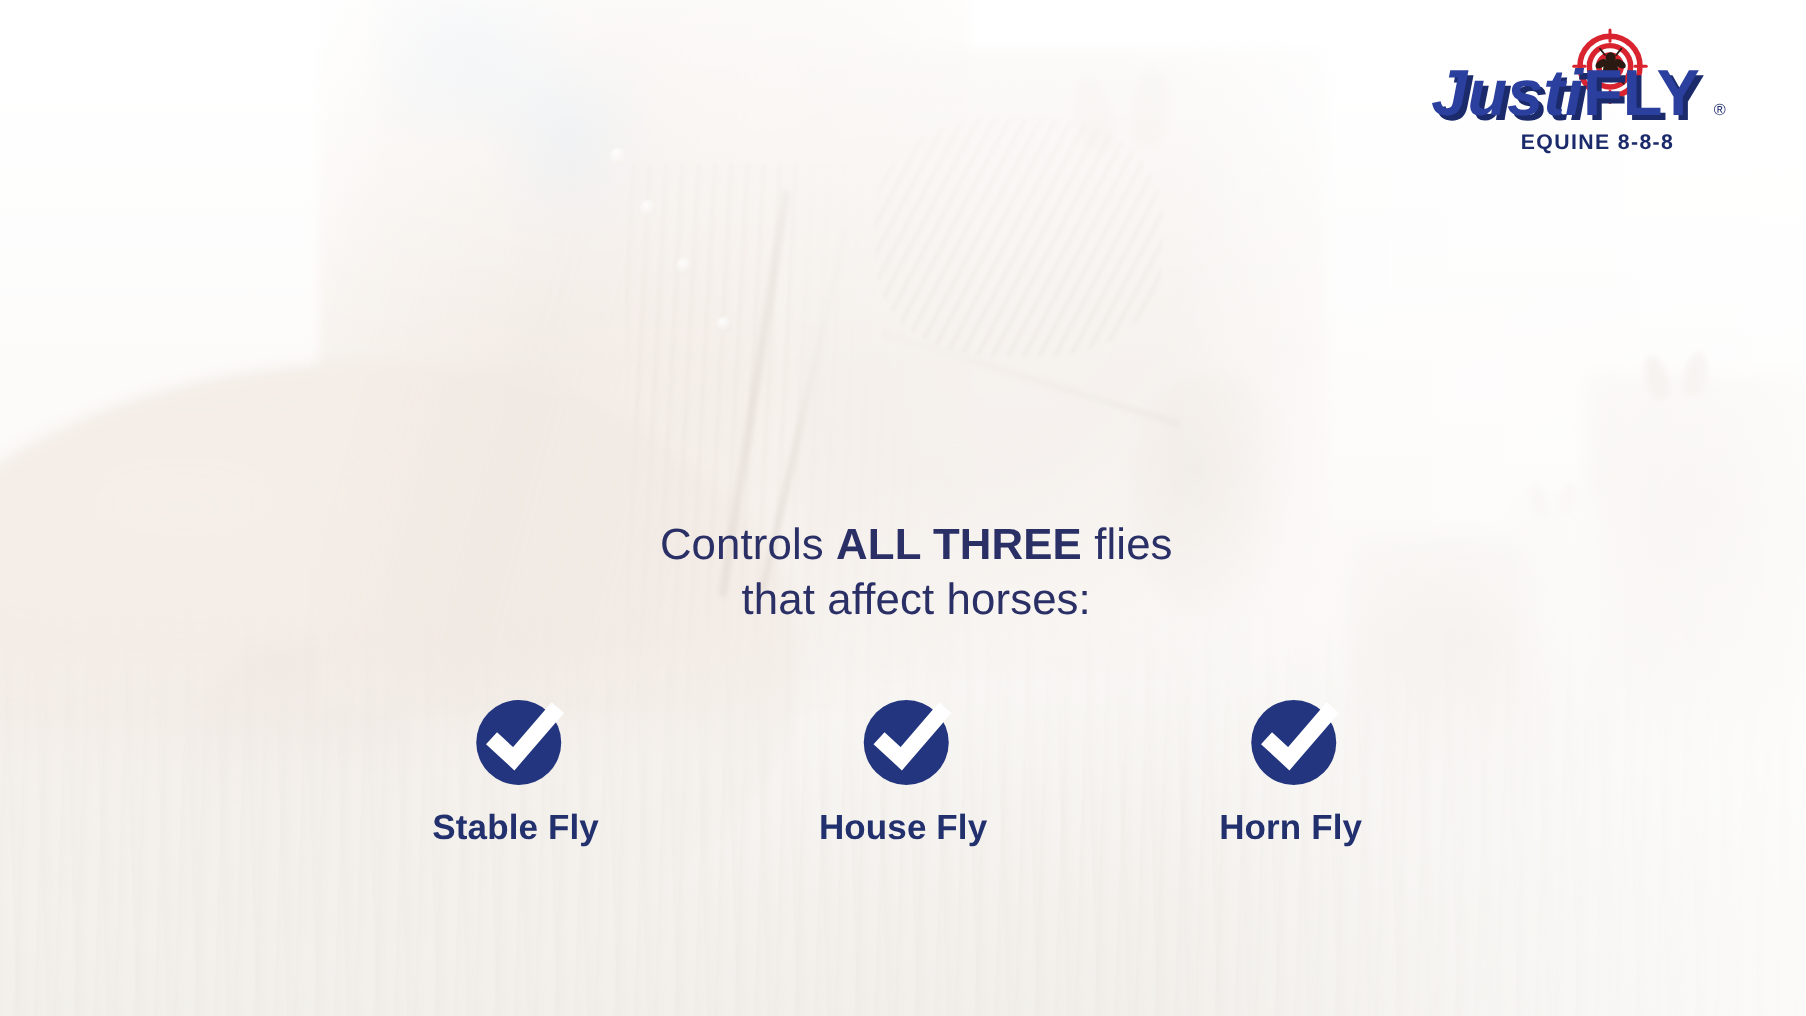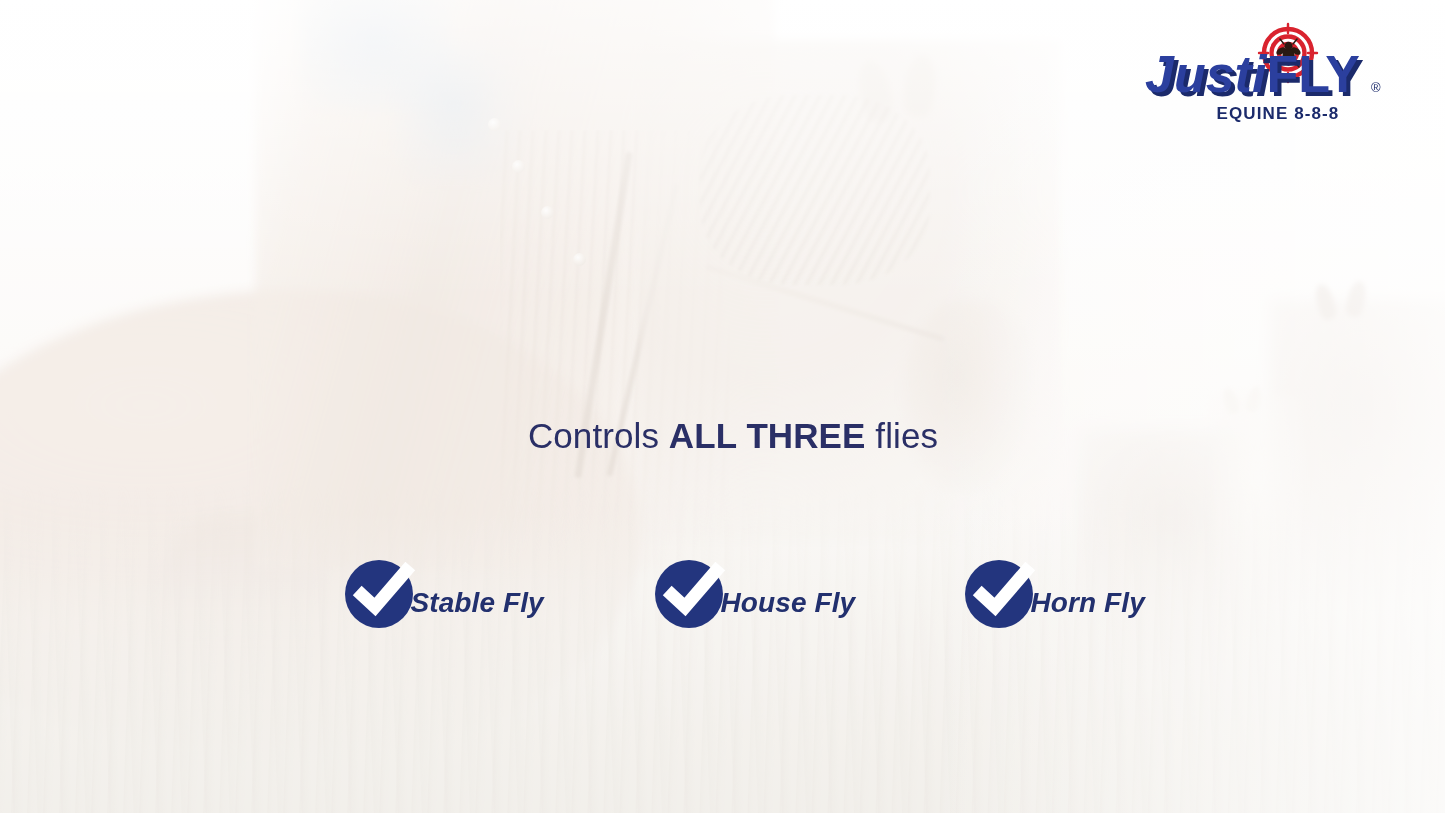--- a/index.html
+++ b/index.html
@@ -297,23 +297,22 @@
     left: 0; right: 0;
     top: 560px;
     display: flex;
     justify-content: center;
     align-items: flex-start;
     gap: 170px;
   }
   .feature {
     width: 140px;
     display: flex;
-    flex-direction: row;
+    flex-direction: column;
     align-items: center;
-    font-style: italic;
   }
   .badge {
     position: relative;
     width: 68px;
     height: 68px;
   }
   .badge svg { display: block; width: 84px; height: 84px; margin: -8px 0 0 -3px; overflow: visible; }
   .feature-label {
     margin-top: 18px;
     font-size: 28px;
@@ -404,20 +403,21 @@
         <text x="2" y="70" fill="#2b3f9e">Justi<tspan font-style="normal">FLY</tspan></text>
       </g>
       <text x="228" y="70" font-family="'Liberation Sans','DejaVu Sans',sans-serif" font-size="13" fill="#1b2a6b">®</text>
 
       <text x="135" y="97" font-family="'Liberation Sans','DejaVu Sans',sans-serif" font-size="17" font-weight="bold" letter-spacing="1.1" fill="#1b2a6b" text-anchor="middle">EQUINE 8-8-8</text>
     </svg>
   </div>
 
   <div class="headline">
     <span class="hl-line"><span>Controls </span><span class="hl-strong">ALL THREE</span><span> flies</span></span>
+    <span class="hl-line">that affect horses:</span>
   </div>
 
   <div class="features">
 
     <div class="feature">
       <div class="badge">
         <svg viewBox="0 0 84 84" xmlns="http://www.w3.org/2000/svg">
           <circle cx="39" cy="42" r="34" fill="#23357e"></circle>
           <path d="M22 43 L35 55 L66 19" fill="none" stroke="#ffffff" stroke-width="13" stroke-linecap="square" stroke-linejoin="miter"></path>
         </svg>

